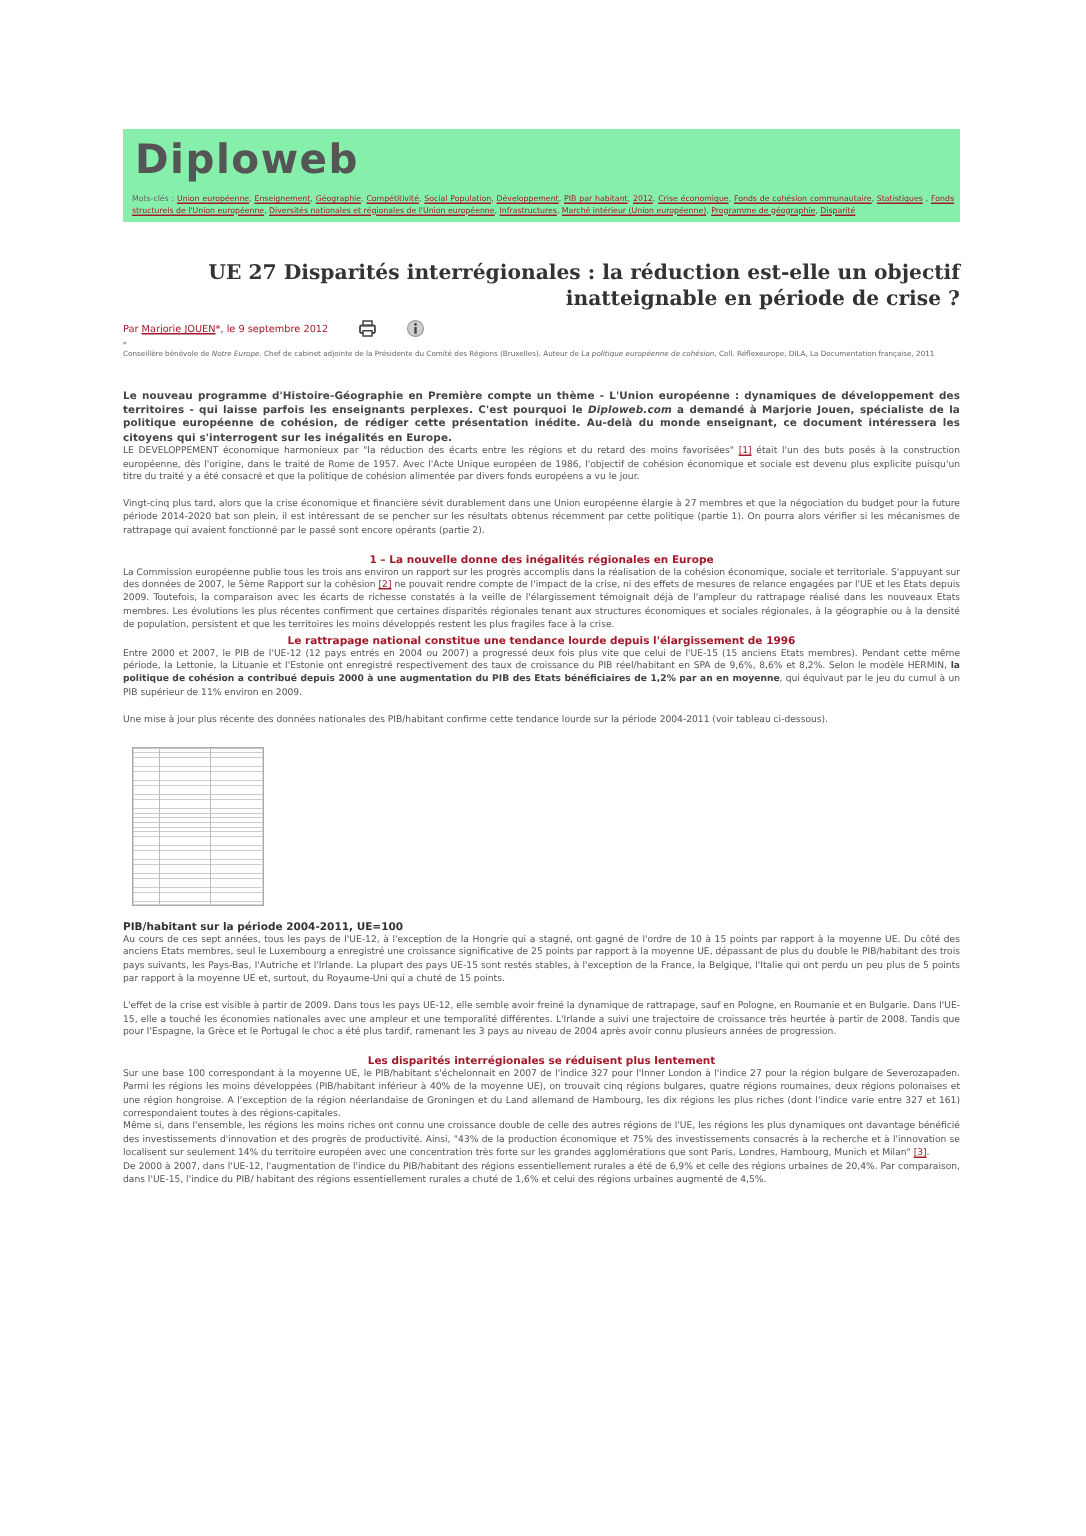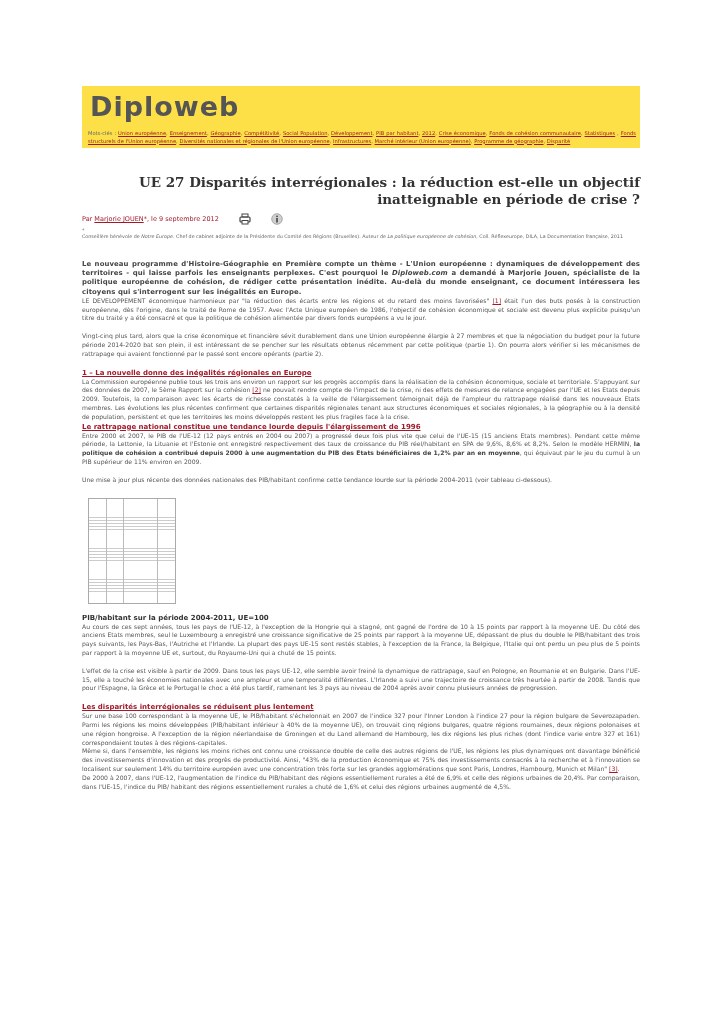--- a/index.html
+++ b/index.html
@@ -1,37 +1,37 @@
 <!DOCTYPE html>
 <html><head>
 <meta charset="utf-8">
 <style>
   html, body { margin: 0; padding: 0; background: #ffffff; }
   body { width: 724px; height: 1024px; position: relative; overflow: hidden;
          font-family: "DejaVu Sans", sans-serif; color: #333; }
   .page { position: absolute; left: 82px; top: 86px; width: 558px; }
-  .header { background: #fde047; padding: 4px 4px 4px 6px; height: 62px; box-sizing: border-box; }
+  .header { background: #86efac; padding: 4px 4px 4px 6px; height: 62px; box-sizing: border-box; }
   .site-title { font-family: "DejaVu Sans", sans-serif; font-weight: bold; font-size: 27px;
                 color: #555; letter-spacing: 1px; line-height: 34px; margin: 0 0 6px 2px; }
   .keywords { font-size: 5.2px; line-height: 7.5px; color: #666; text-align: justify; }
   .keywords a { color: #a3192a; text-decoration: underline; }
   .article-title { font-family: "DejaVu Serif", serif; font-weight: bold; font-size: 13.5px;
                    color: #333; line-height: 17px; margin: 26px 0 4px 0; text-align: right; }
   .byline { font-size: 6.5px; color: #a3192a; display: flex; align-items: center; gap: 20px; height: 14px; }
   .byline a { color: #a3192a; text-decoration: underline; }
   .icon { display: inline-block; width: 12px; height: 12px; }
   .asterisk { font-size: 5px; color: #777; line-height: 6px; margin-top: 1px; }
   .note { font-size: 4.8px; color: #666; line-height: 7px; font-style: normal; }
   .note i { font-style: italic; }
   p { margin: 0; text-align: justify; }
   .chapeau { font-size: 6.9px; font-weight: bold; line-height: 9.2px; color: #444; margin-top: 20px; letter-spacing: 0.1px; }
   .body { font-size: 6.1px; line-height: 8.8px; color: #555; }
   .ref { color: #a3192a; text-decoration: underline; }
   .gap { height: 9px; }
-  .h-red { font-size: 7px; font-weight: bold; color: #a3192a; line-height: 10px; text-decoration: underline; }
+  .h-red { text-align: center; font-size: 7px; font-weight: bold; color: #a3192a; line-height: 10px; }
   .table-thumb { width: 92px; height: 118px; margin: 8px 0 2px 6px; position: relative; }
   .table-thumb .cap { font-size: 2.5px; color: #444; height: 5px; line-height: 5px; font-weight: bold; }
   .grid { border: 0.5px solid #aaa; width: 86px; height: 104px;
           background-image:
             linear-gradient(to right, transparent 17px, #bbb 17px, #bbb 17.5px, transparent 17.5px,
                             transparent 34px, #bbb 34px, #bbb 34.5px, transparent 34.5px,
                             transparent 51px, #bbb 51px, #bbb 51.5px, transparent 51.5px,
                             transparent 68px, #bbb 68px, #bbb 68.5px, transparent 68.5px),
             repeating-linear-gradient(to bottom, #fff 0, #fff 2.6px, #ccc 2.6px, #ccc 3.1px);
         }

